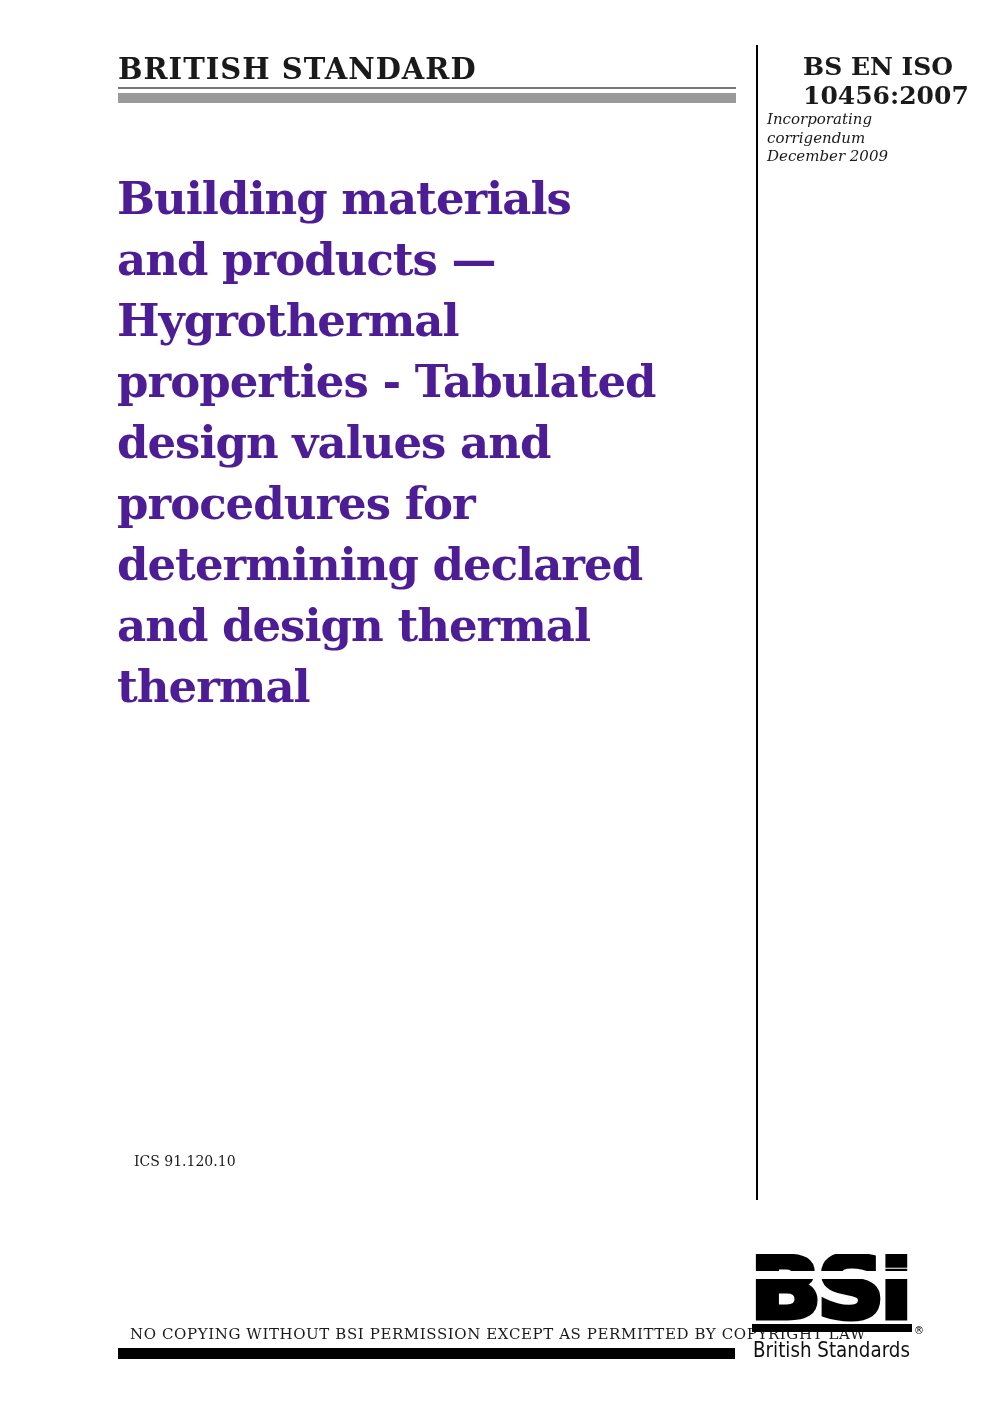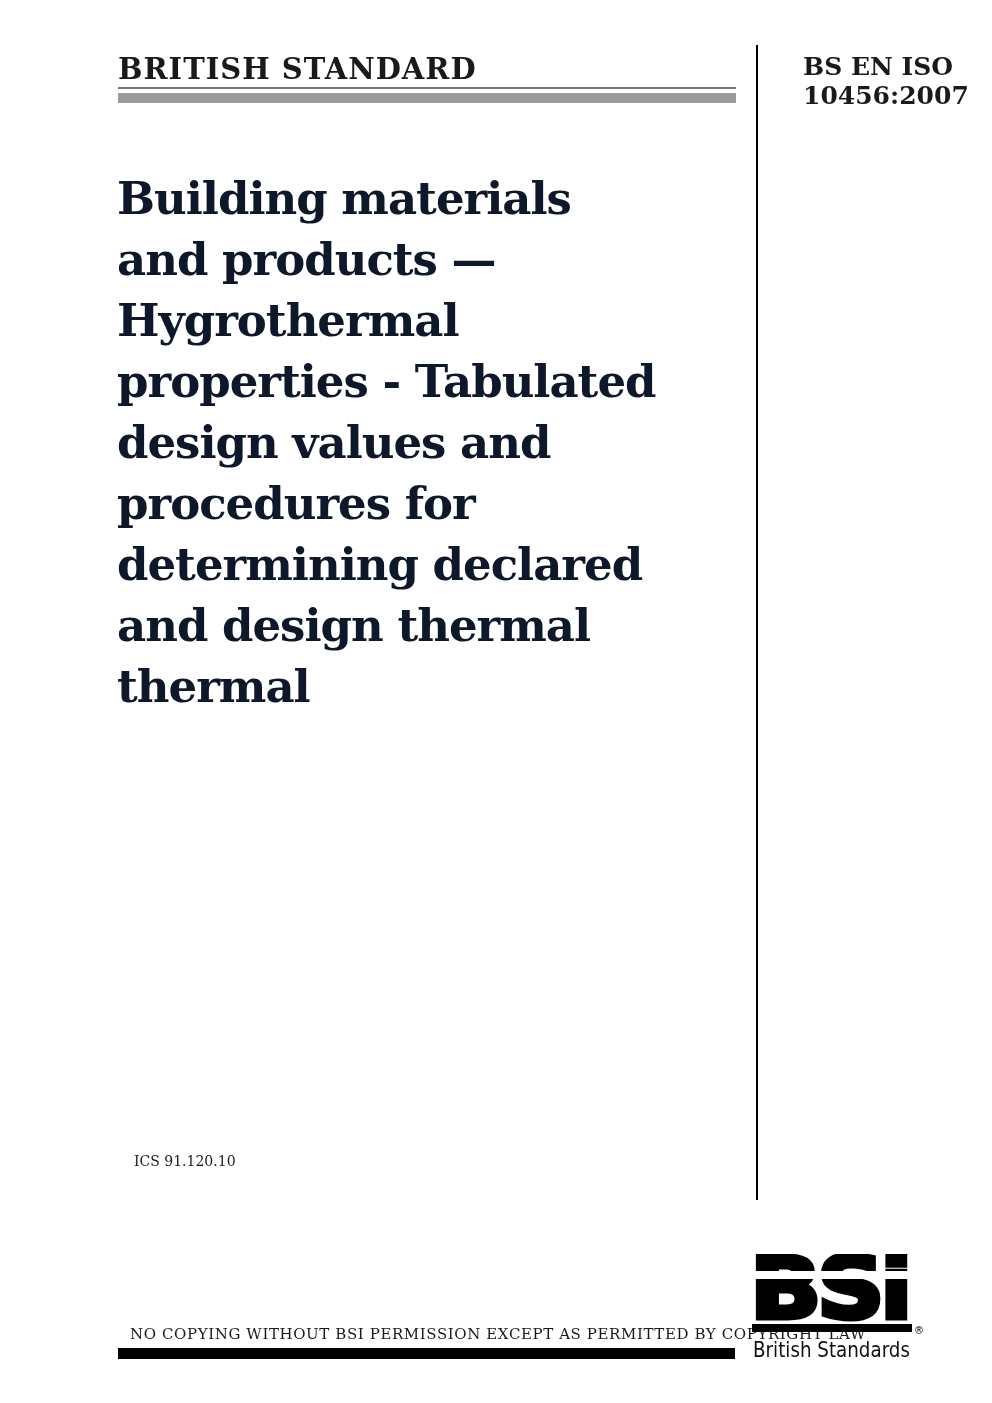--- a/index.html
+++ b/index.html
@@ -68,21 +68,21 @@
   }
   .doc-title {
     position: absolute;
     left: 117px;
     top: 168px;
     margin: 0;
     font-size: 45px;
     line-height: 61px;
     font-weight: bold;
     letter-spacing: -1px;
-    color: #0f172a;
+    color: #4c1d95;
     white-space: nowrap;
   }
   .ics-code {
     position: absolute;
     left: 134px;
     top: 1153px;
     font-size: 14px;
     white-space: nowrap;
   }
   .copyright-notice {
@@ -119,20 +119,25 @@
 
   <div class="header-gray-bar" style="background: rgb(154, 154, 154);"></div>
 
   <div class="vertical-divider"></div>
 
   <div class="standard-ref">
     <div>BS EN ISO</div>
     <div>10456:2007</div>
   </div>
 
+  <div class="amendment-note">
+    <div>Incorporating</div>
+    <div>corrigendum</div>
+    <div>December 2009</div>
+  </div>
 
   <h1 class="doc-title">
     <div>Building materials</div>
     <div>and products —</div>
     <div>Hygrothermal</div>
     <div>properties - Tabulated</div>
     <div>design values and</div>
     <div>procedures for</div>
     <div>determining declared</div>
     <div>and design thermal</div>

